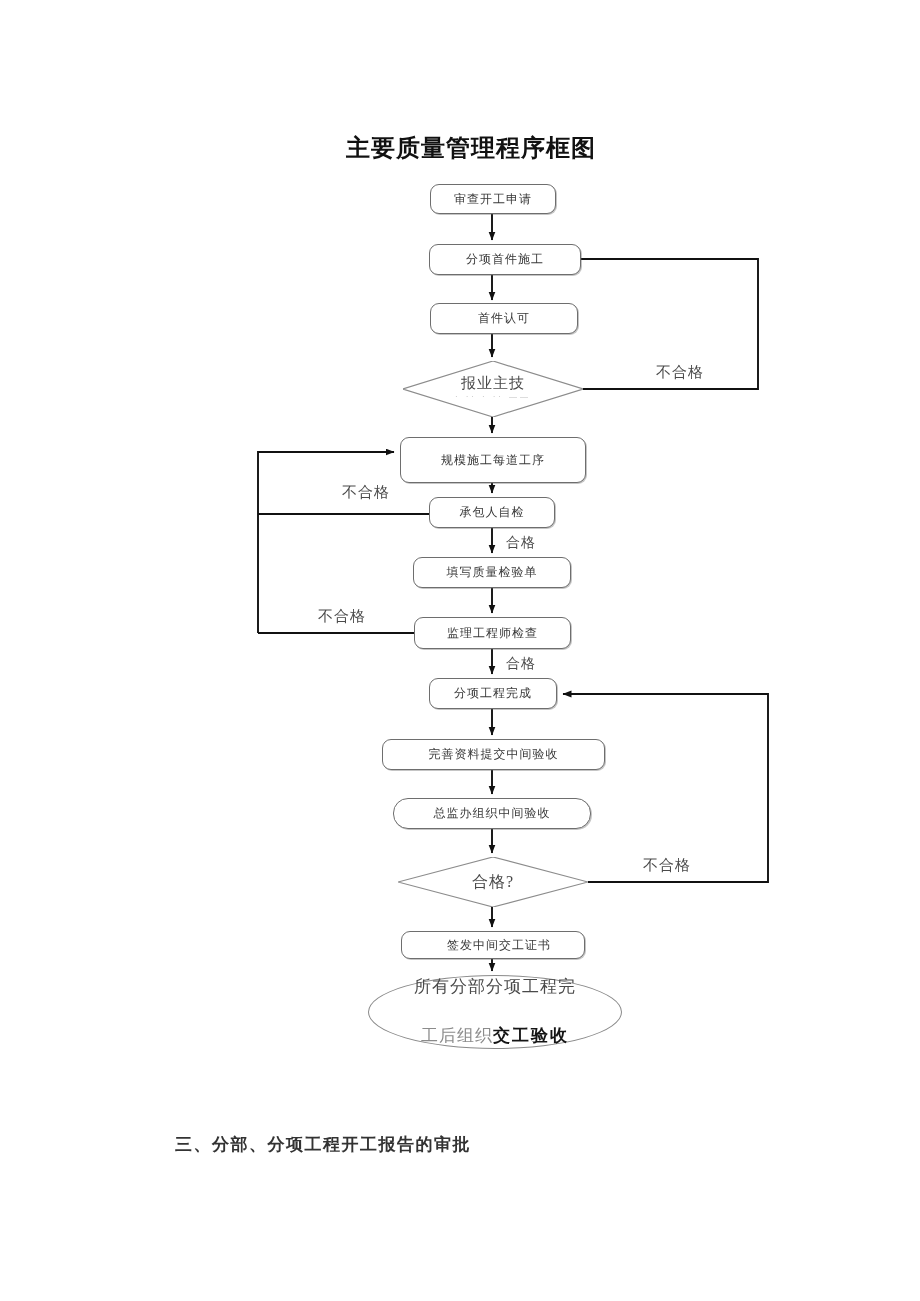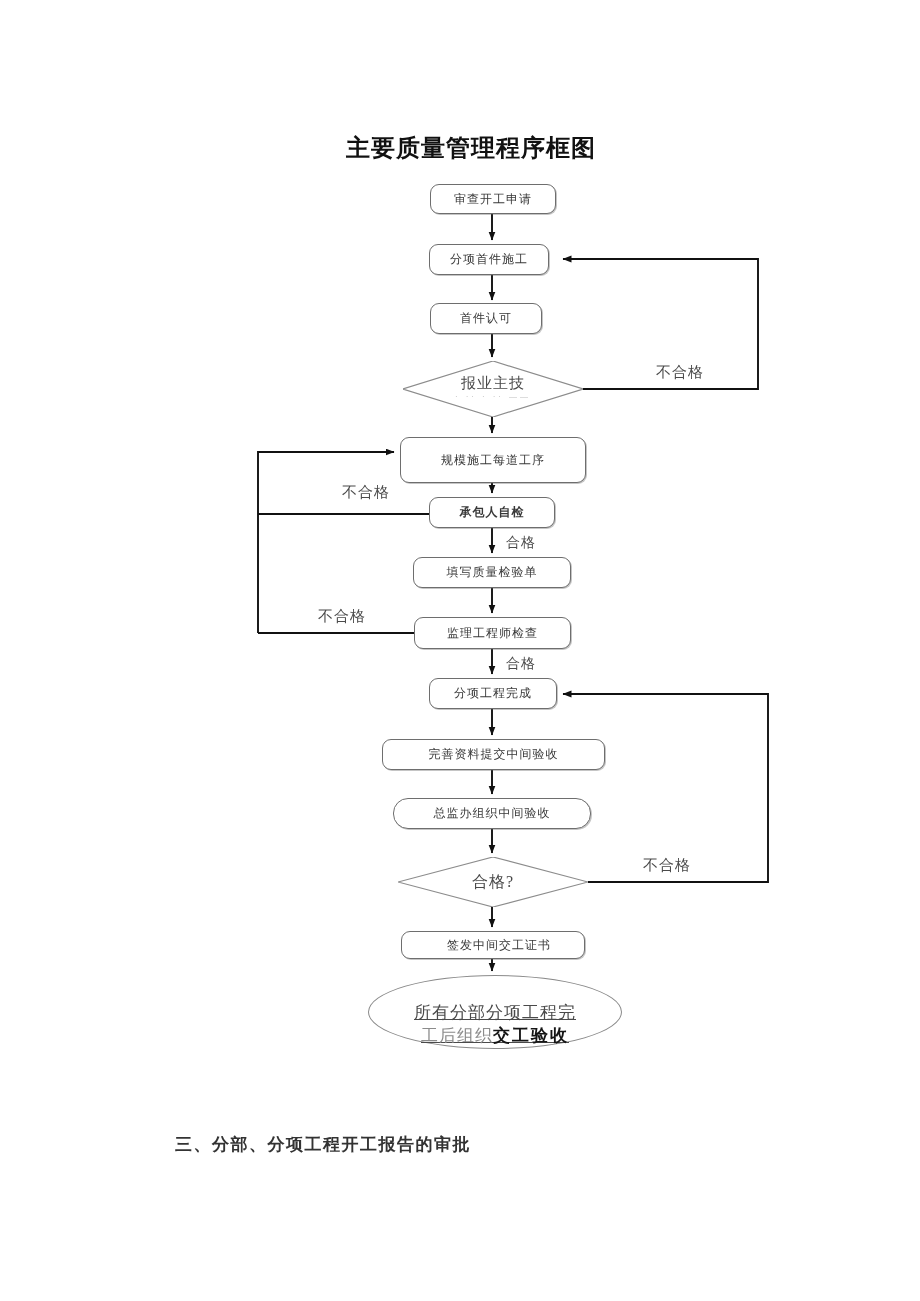--- a/index.html
+++ b/index.html
@@ -21,22 +21,22 @@
   }
   .diamond{position:absolute;display:flex;align-items:center;justify-content:center;}
   .diamond svg{position:absolute;left:0;top:0;}
   .diamond .dtext{position:relative;display:flex;flex-direction:column;align-items:center;line-height:1.05;}
   .diamond .dlabel{font-size:15px;letter-spacing:1px;color:#4a4a4a;}
   .diamond .dclip{font-size:8px;color:#b3b3b3;letter-spacing:3px;margin-top:1px;}
   .d2 .dlabel{font-size:16px;}
   .ellipse{
     position:absolute;box-sizing:border-box;background:#fff;
     border:1.4px solid #8a8a8a;border-radius:50%;
-    display:flex;flex-direction:column;align-items:center;justify-content:flex-end;
-    font-size:17px;letter-spacing:1px;line-height:1.35;color:#4a4a4a;text-decoration:underline;
+    display:flex;flex-direction:column;align-items:center;justify-content:space-between;
+    font-size:17px;letter-spacing:1px;line-height:1.35;color:#4a4a4a;
   }
   .ellipse .l2 .dim{color:#8b8b8b;}
   .ellipse .l2 .strong{font-weight:bold;color:#151515;letter-spacing:2px;}
   .edge-label{position:absolute;font-size:15px;color:#4a4a4a;letter-spacing:1px;white-space:nowrap;}
   .edge-label.pass{font-size:14px;}
   .footer{
     position:absolute;left:175px;top:1133px;margin:0;
     font-size:17px;color:#333;letter-spacing:1.5px;white-space:nowrap;font-weight:bold;
   }
 </style>
@@ -74,43 +74,43 @@
       <line x1="429" y1="514" x2="258" y2="514"></line>
       <line x1="414" y1="633" x2="258" y2="633"></line>
       <polyline points="258,633 258,452 394,452" marker-end="url(#ah)"></polyline>
     </g>
   </svg>
 
   <div class="box" style="left:430px;top:184px;width:126px;height:30px;">
     <span>审查开工申请</span>
   </div>
 
-  <div class="box" style="left:429px;top:244px;width:120px;height:31px;">
+  <div class="box" style="left:429px;top:244px;width:152px;height:31px;">
     <span>分项首件施工</span>
   </div>
 
-  <div class="box" style="left:430px;top:303px;width:112px;height:31px;">
+  <div class="box" style="left:430px;top:303px;width:148px;height:31px;">
     <span>首件认可</span>
   </div>
 
   <div class="diamond d1" style="left:403px;top:361px;width:180px;height:56px;">
     <svg width="180" height="56" viewBox="0 0 180 56">
       <polygon points="0,28 90,0 180,28 90,56" fill="#ffffff" stroke="#8c8c8c" stroke-width="1.2"></polygon>
     </svg>
     <span class="dtext">
       <span class="dlabel">报业主技</span>
       <span class="dclip">· ·· · ·· ——</span>
     </span>
   </div>
 
   <div class="box" style="left:400px;top:437px;width:186px;height:46px;">
     <span>规模施工每道工序</span>
   </div>
 
-  <div class="box" style="left:429px;top:497px;width:126px;height:31px;font-weight:bold;">
+  <div class="box" style="left:429px;top:497px;width:126px;height:31px;">
     <span>承包人自检</span>
   </div>
 
   <div class="box" style="left:413px;top:557px;width:158px;height:31px;">
     <span>填写质量检验单</span>
   </div>
 
   <div class="box" style="left:414px;top:617px;width:157px;height:32px;">
     <span>监理工程师检查</span>
   </div>

